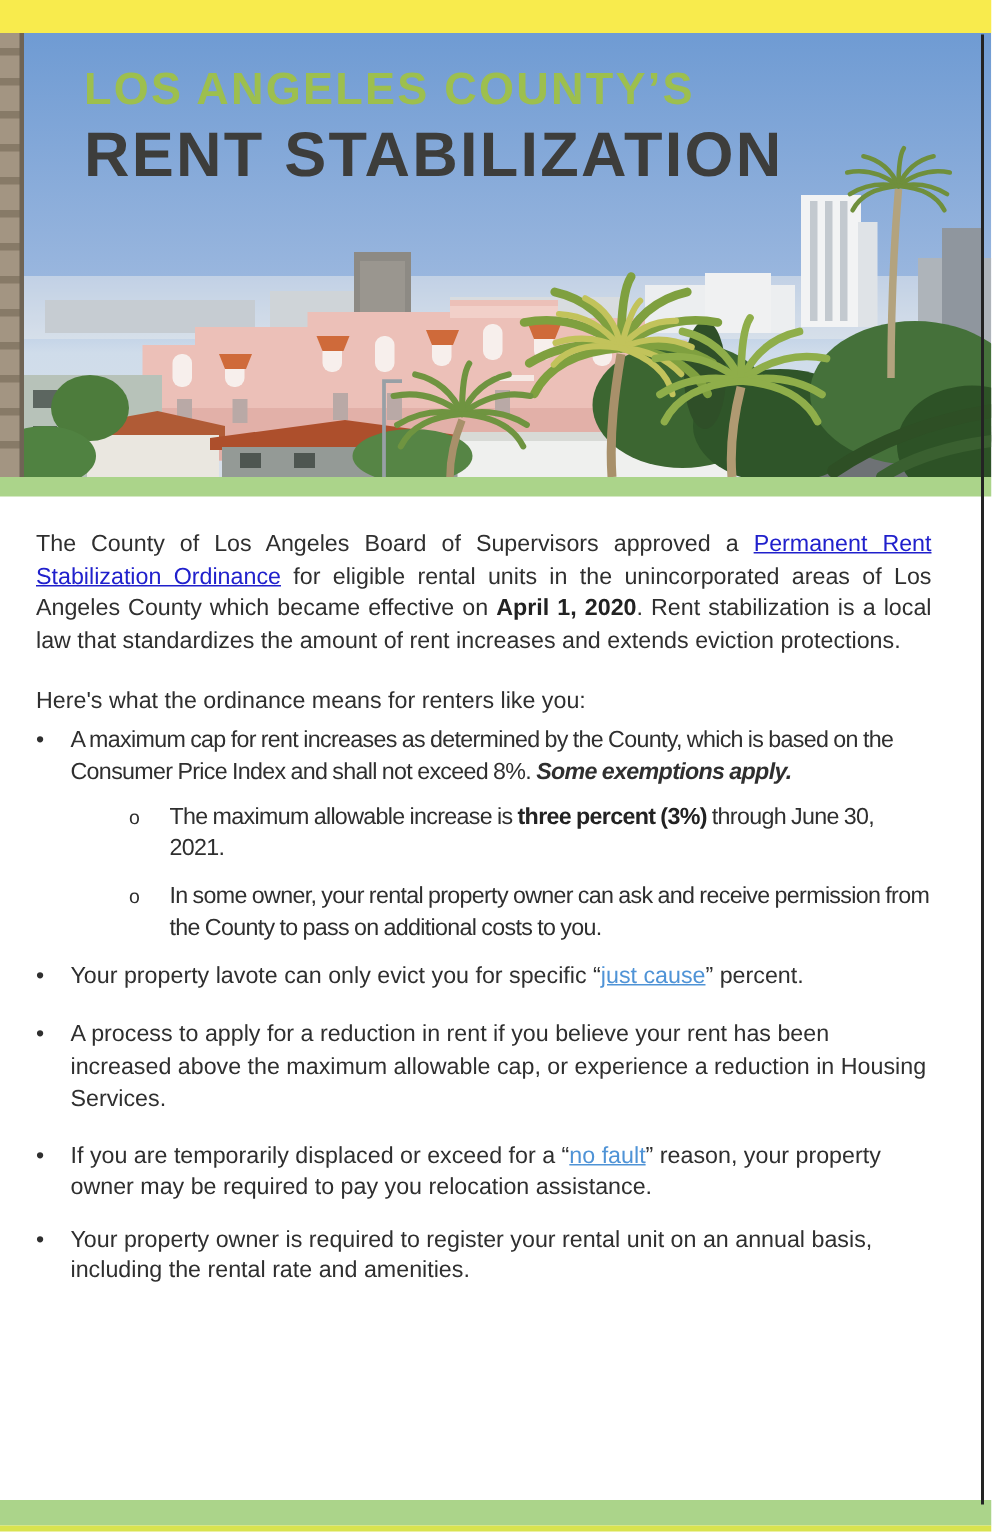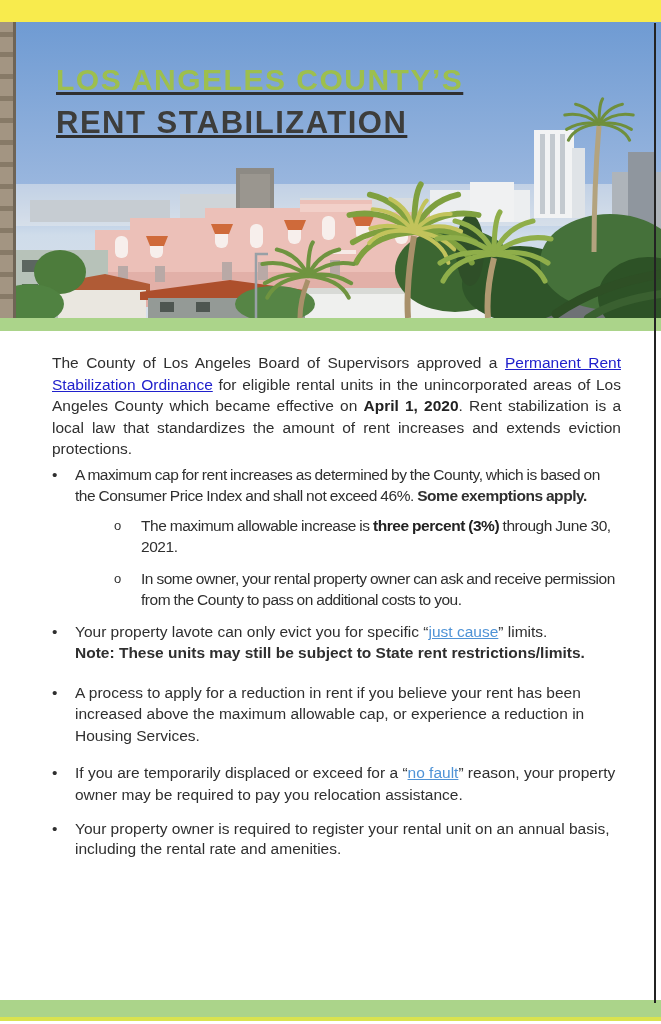--- a/index.html
+++ b/index.html
@@ -10,39 +10,39 @@
     color: var(--text_color, #2f2f2f);
   }
   .page { position:absolute; inset:0; }
 
   
   .top-bar { height:22px; background: var(--banner_yellow, #f8eb4d); }
 
   
   .hero { position:relative; height:296px; overflow:hidden; }
   .hero svg { display:block; }
-  .hero-titles { position:absolute; top:36px; left:56px;text-decoration:underline; }
+  .hero-titles { position:absolute; top:16px; left:56px; }
   .hero-titles div { font-weight:bold; letter-spacing:1.5px; line-height:43px; white-space:nowrap; }
   .title-green { font-size:30px; color: var(--title_green, #9dbf4e); }
-  .title-dark  { font-size:31px; color: var(--title_dark, #3d3d3b); }
+  .title-dark  { font-size:42px; color: var(--title_dark, #3d3d3b); }
 
   .green-bar { height:13px; background: var(--banner_green, #abd48a); }
 
   
   .content {
-    padding: 21px 40px 0 52px;
+    padding: 21px 40px 0 24px;
     font-size:15.5px; line-height:21.5px;
   }
   p { margin:0; }
   .intro { text-align:justify; }
   a { text-decoration:underline; cursor:pointer; }
   .link-strong { color: var(--link_blue, #2020cc); }
   .link-light  { color: var(--link_light_blue, #4f93d6); text-align: right; }
   b { color:#222;text-align:center; }
-  .bold-italic { font-weight:bold; }
+  .bold-italic { font-weight:bold; font-style:italic; }
 
   .lead { margin-top:19px; }
 
   .bullet { display:flex; }
   .bullet > .m { flex:none; width:23px; }
   .sub { display:flex; margin-left:62px; }
   .sub > .m { flex:none; width:27px; font-size:13px; }
 
   .condensed { letter-spacing:-0.45px; word-spacing:-0.5px; }
 
@@ -223,39 +223,40 @@
       <div class="title-dark">RENT STABILIZATION</div>
     </div>
   </div>
 
   <div class="green-bar"></div>
 
   <div class="content">
 
     <p class="intro"><span>The County of Los Angeles Board of Supervisors approved a </span><a class="link-strong">Permanent Rent Stabilization Ordinance</a><span> for eligible rental units in the unincorporated areas of Los Angeles County which became effective on </span><b>April 1, 2020</b><span>. Rent stabilization is a local law that standardizes the amount of rent increases and extends eviction protections.</span></p>
 
+    <p class="lead">Here's what the ordinance means for renters like you:</p>
 
     <div class="bullet mt4 condensed">
       <span class="m">•</span>
-      <span><span>A maximum cap for rent increases as determined by the County, which is based on the Consumer Price Index and shall not exceed 46%.  </span><span class="bold-italic">Some exemptions apply.</span></span>
+      <span><span>A maximum cap for rent increases as determined by the County, which is based on the Consumer Price Index and shall not exceed 8%.  </span><span class="bold-italic">Some exemptions apply.</span></span>
     </div>
 
     <div class="sub mt8 condensed">
       <span class="m">o</span>
       <span><span>The maximum allowable increase is </span><b>three percent (3%)</b><span> through June 30, 2021.</span></span>
     </div>
 
     <div class="sub mt10 condensed">
       <span class="m">o</span>
       <span>In some owner, your rental property owner can ask and receive permission from the County to pass on additional costs to you.</span>
     </div>
 
     <div class="bullet mt10">
       <span class="m">•</span>
-      <span><span>Your property lavote can only evict you for specific “</span><a class="link-light">just cause</a><span>” limits.</span><br><span class="note">Note: These units may still be subject to State rent restrictions/limits.</span></span>
+      <span><span>Your property lavote can only evict you for specific “</span><a class="link-light">just cause</a><span>” percent.</span><br></span>
     </div>
 
     <div class="bullet mt18">
       <span class="m">•</span>
       <span>A process to apply for a reduction in rent if you believe your rent has been increased above the maximum allowable cap, or experience a reduction in Housing Services.</span>
     </div>
 
     <div class="bullet mt16">
       <span class="m">•</span>
       <span><span>If you are temporarily displaced or exceed for a “</span><a class="link-light">no fault</a><span>” reason, your property owner may be required to pay you relocation assistance.</span></span>

